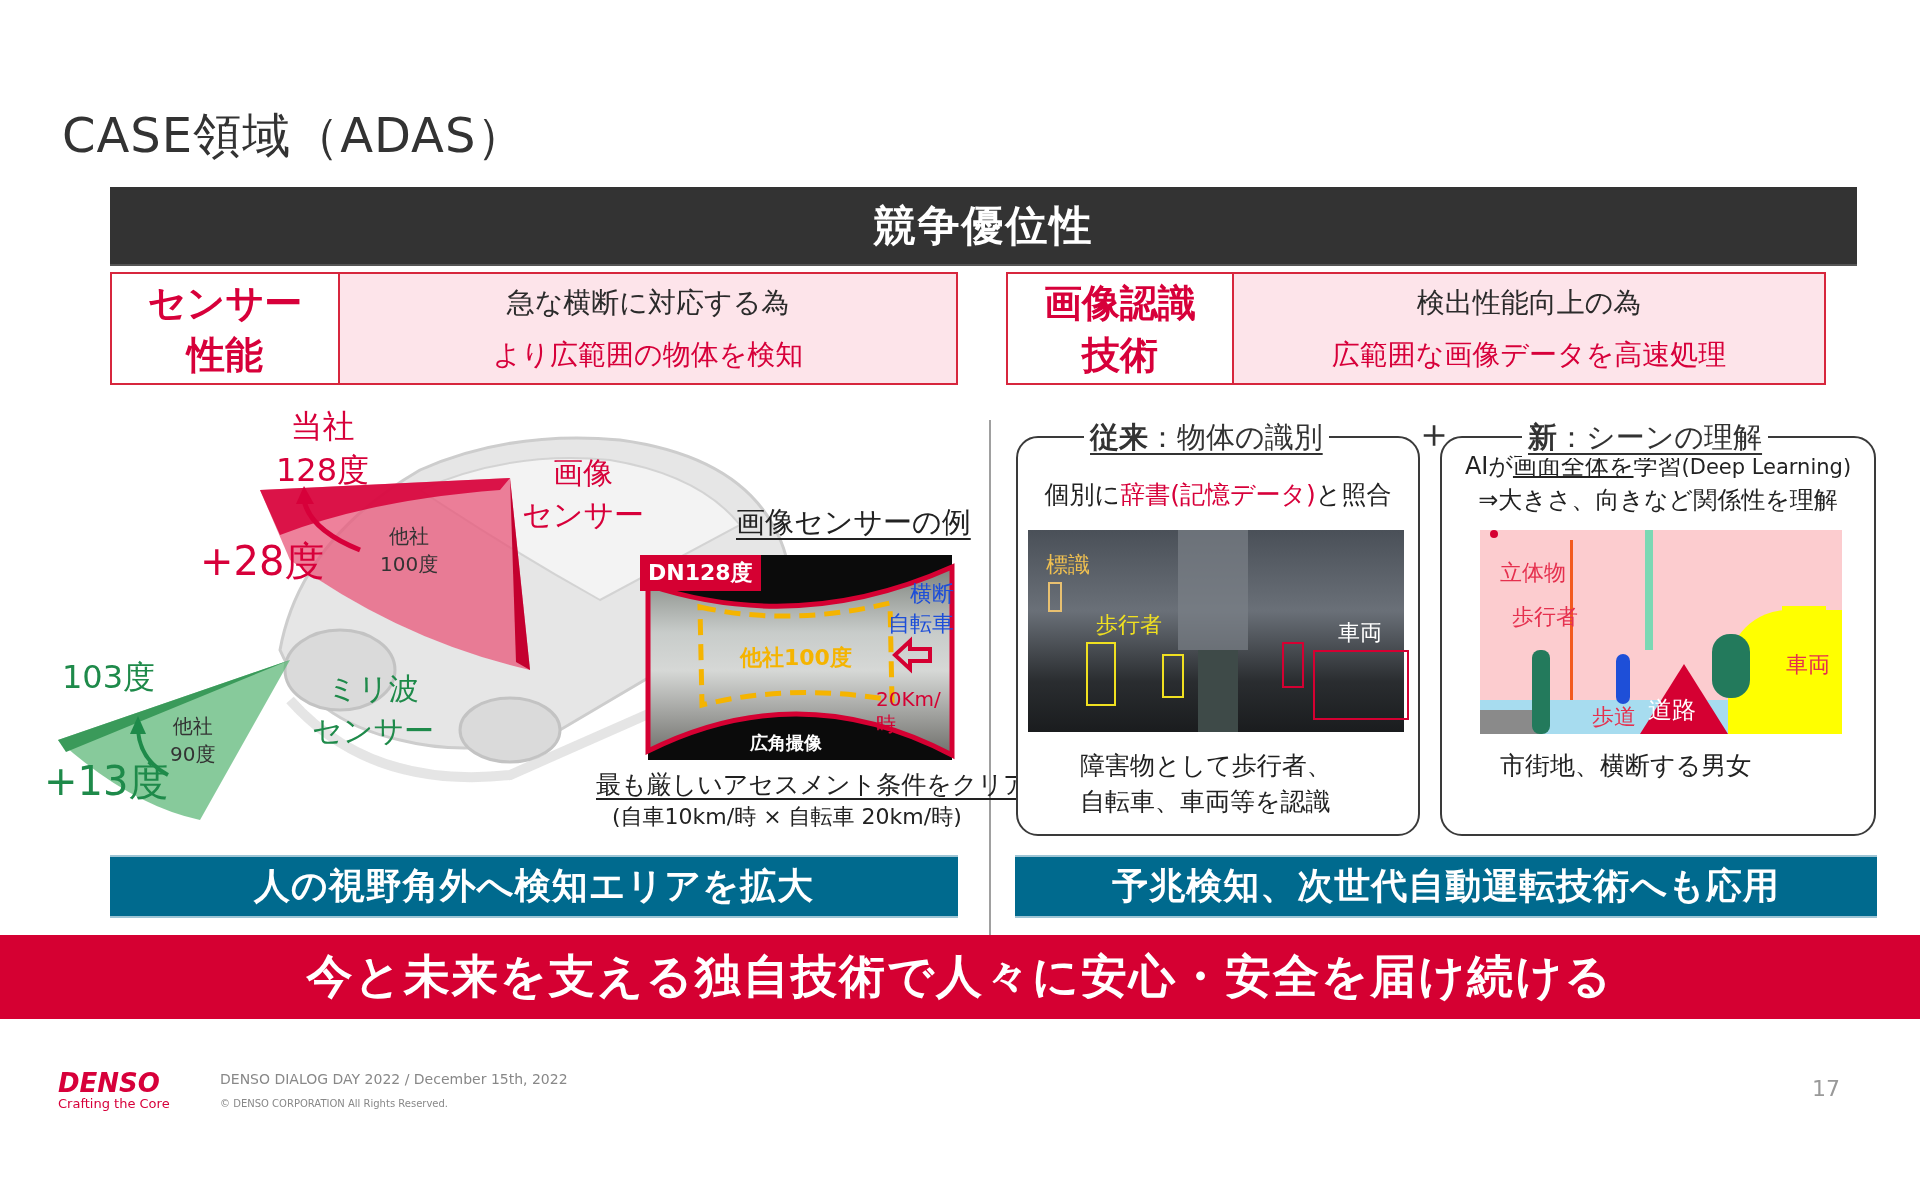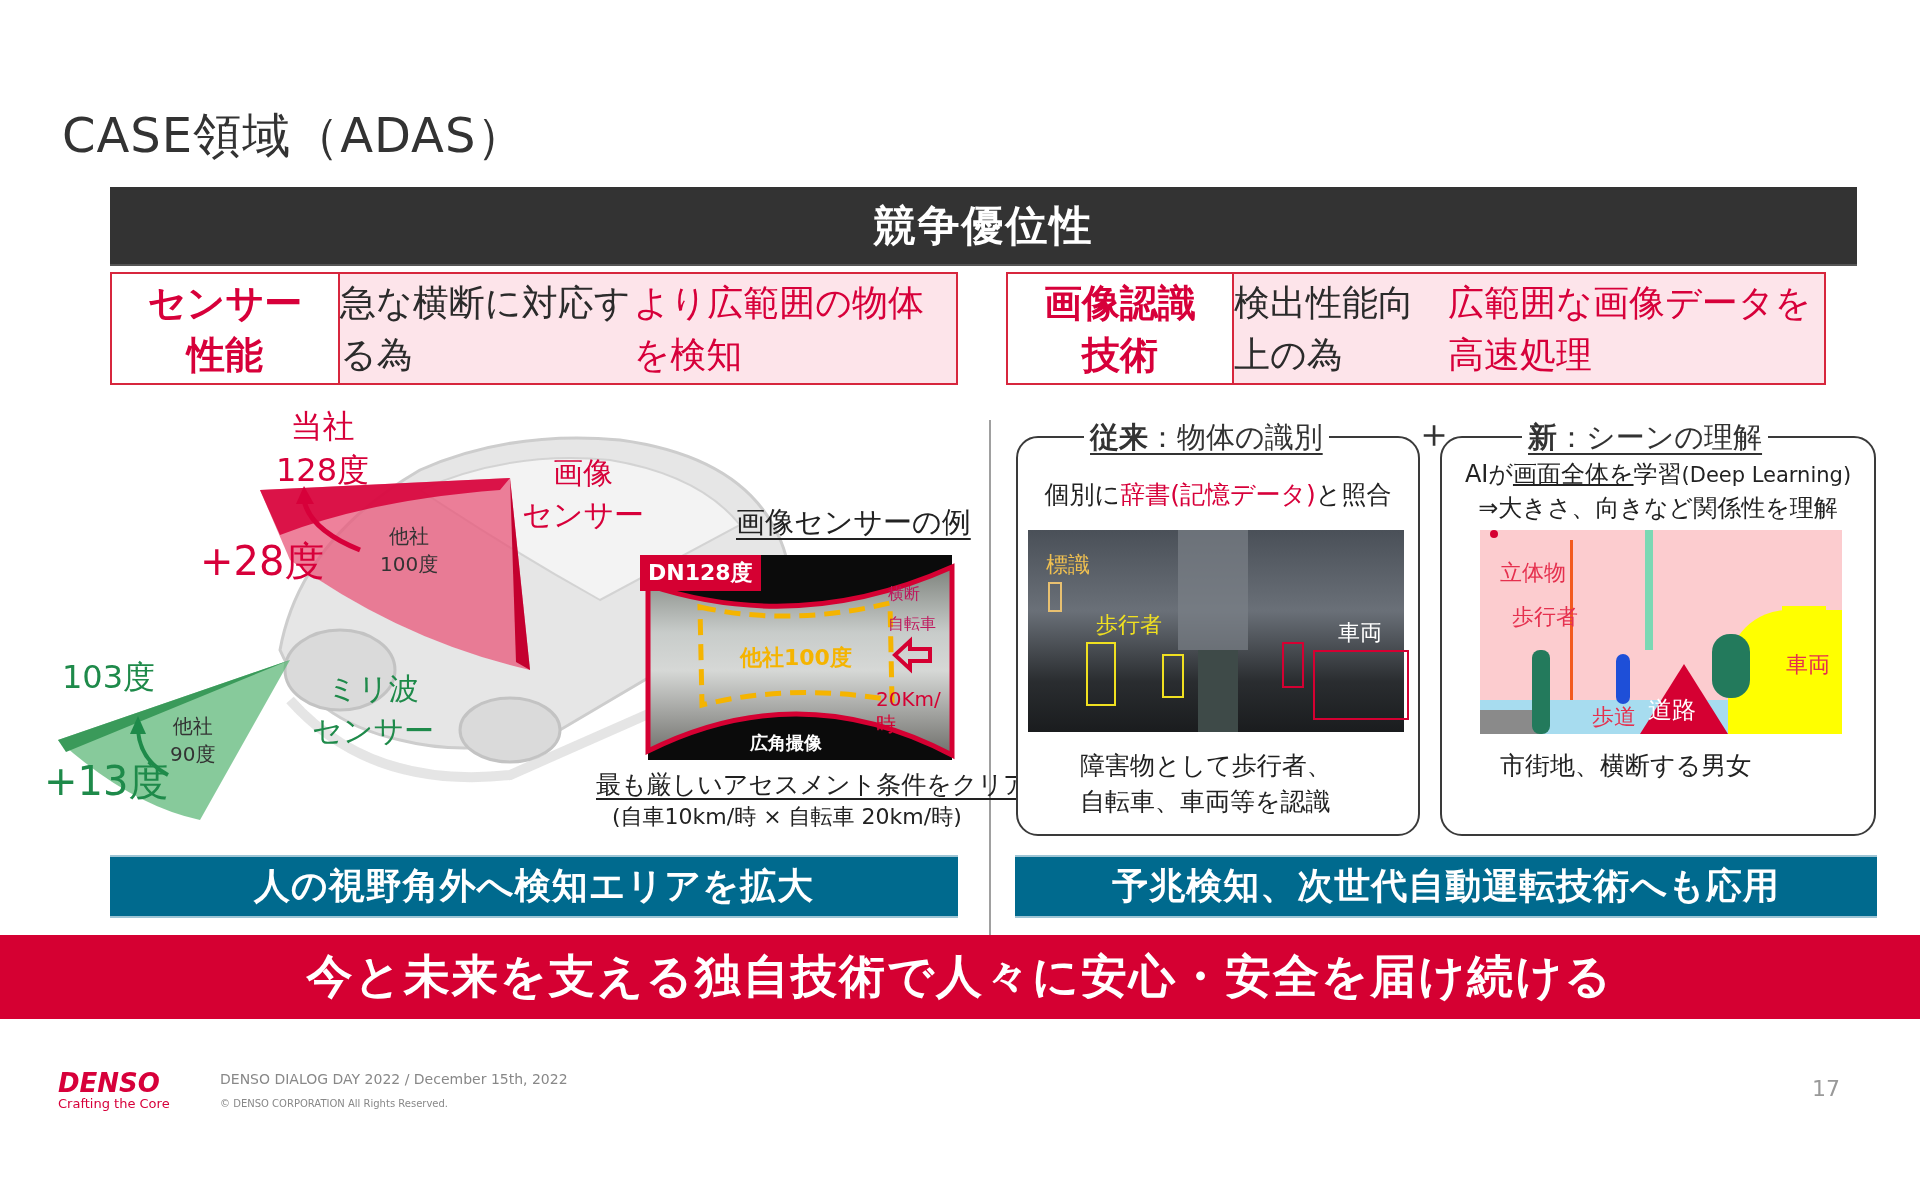--- a/index.html
+++ b/index.html
@@ -6,21 +6,21 @@
   html,body{width:1920px;height:1200px;background:#ffffff;overflow:hidden}
   body{font-family:"DejaVu Sans","Liberation Sans",sans-serif;color:#2b2b2b;position:relative}
   .abs{position:absolute}
   
   .slide-title{left:62px;top:104px;font-size:48px;font-weight:400;color:#333;letter-spacing:1px}
   
   .hdr-bar{left:110px;top:187px;width:1747px;height:79px;background:#333333;border-bottom:2px solid #555;color:#fff;font-weight:bold;font-size:42px;display:flex;align-items:center;justify-content:center;letter-spacing:2px}
   
   .feat{top:272px;height:113px;border:2px solid #d7263d;display:flex;background:#fde4ea}
   .feat .lbl{width:228px;background:#fff;border-right:2px solid #d7263d;display:flex;flex-direction:column;align-items:center;justify-content:center;color:#d7003a;font-weight:bold;font-size:38px;line-height:52px}
-  .feat .desc{flex:1;display:flex;flex-direction:row;align-items:center;justify-content:center;font-size:36px;line-height:52px}
+  .feat .desc{flex:1;display:flex;flex-direction:column;align-items:center;justify-content:center;font-size:28px;line-height:52px}
   .feat .desc .l1{color:#2b2b2b}
   .feat .desc .l2{color:#d7003a}
   .feat-left{left:110px;width:848px}
   .feat-right{left:1006px;width:820px}
   .feat-right .lbl{width:226px}
   
   .vdiv{left:989px;top:420px;width:2px;height:520px;background:#a0a0a0}
   .txt-red{color:#d7003a}
   .txt-green{color:#1e8a4a}
   .txt-dark{color:#333}
@@ -141,21 +141,21 @@
       </linearGradient>
     </defs>
     <rect x="8" y="0" width="304" height="205" fill="#0b0b0b"></rect>
     <path d="M8 30 Q160 80 312 12 L312 200 Q160 120 8 196 Z" fill="url(#sky)"></path>
     <path d="M8 30 Q160 80 312 12 L312 200 Q160 120 8 196 Z" fill="none" stroke="#d50032" stroke-width="5"></path>
     <path d="M60 52 Q150 72 250 48 L252 145 Q150 128 62 150 Z" fill="none" stroke="#f5b400" stroke-width="5" stroke-dasharray="16 9"></path>
     <polygon points="255,100 270,86 270,94 290,94 290,106 270,106 270,114" fill="none" stroke="#d50032" stroke-width="4"></polygon>
   </svg>
   <div class="abs" style="left:0;top:0;background:#d50032;color:#fff;font-weight:bold;font-size:22px;padding:3px 8px">DN128度</div>
   <div class="abs" style="left:100px;top:88px;color:#f5b400;font-size:22px;font-weight:bold">他社100度</div>
-  <div class="abs" style="left:248px;top:24px;color:#be185d;font-size:16px;text-align:left;line-height:30px">
+  <div class="abs" style="left:248px;top:24px;color:#1d4ed8;font-size:22px;text-align:right;line-height:30px">
     <div>横断</div>
     <div>自転車</div>
   </div>
   <div class="abs" style="left:236px;top:132px;color:#d50032;font-size:20px">20Km/時</div>
   <div class="abs" style="left:110px;top:176px;color:#fff;font-size:18px;font-weight:bold">広角撮像</div>
 </div>
 <div class="abs cam-caption1">最も厳しいアセスメント条件をクリア</div>
 <div class="abs cam-caption2">(自車10km/時 × 自転車 20km/時)</div>
 
 <div class="abs panel panel-old">
@@ -177,21 +177,21 @@
   <div class="abs pbottom" style="left:62px;top:310px">
     <div>障害物として歩行者、</div>
     <div>自転車、車両等を認識</div>
   </div>
 </div>
 <div class="abs panel-legend" style="left:1084px"><b>従来</b><span>：物体の識別</span></div>
 
 <div class="abs plus">＋</div>
 
 <div class="abs panel panel-new">
-  <div class="pline1 txt-red" style="margin-top:20px;font-size:24px">
+  <div class="pline1 txt-red" style="margin-top:12px;font-size:24px">
     <span>AIが</span><span style="text-decoration:underline">画面全体を</span><span>学習</span><span style="font-size:21px">(Deep Learning)</span>
   </div>
   <div class="pline1" style="font-size:24px;margin-top:2px">⇒大きさ、向きなど関係性を理解</div>
   <div class="abs" style="left:38px;top:92px;width:362px;height:204px;background:#fccccf;overflow:hidden">
     <div class="abs" style="left:0;top:170px;width:362px;height:40px;background:#a7dcef"></div>
     <div class="abs" style="left:0;top:180px;width:60px;height:30px;background:#8a8a8a"></div>
     <div class="abs" style="left:160px;top:134px;width:0;height:0;border-left:44px solid transparent;border-right:44px solid transparent;border-bottom:70px solid #d50032"></div>
     <div class="abs" style="left:248px;top:80px;width:140px;height:130px;background:#ffff00;border-radius:60px 0 0 0"></div>
     <div class="abs" style="left:302px;top:76px;width:44px;height:30px;background:#ffff00"></div>
     <div class="abs" style="left:232px;top:104px;width:38px;height:64px;background:#237a5c;border-radius:18px"></div>

